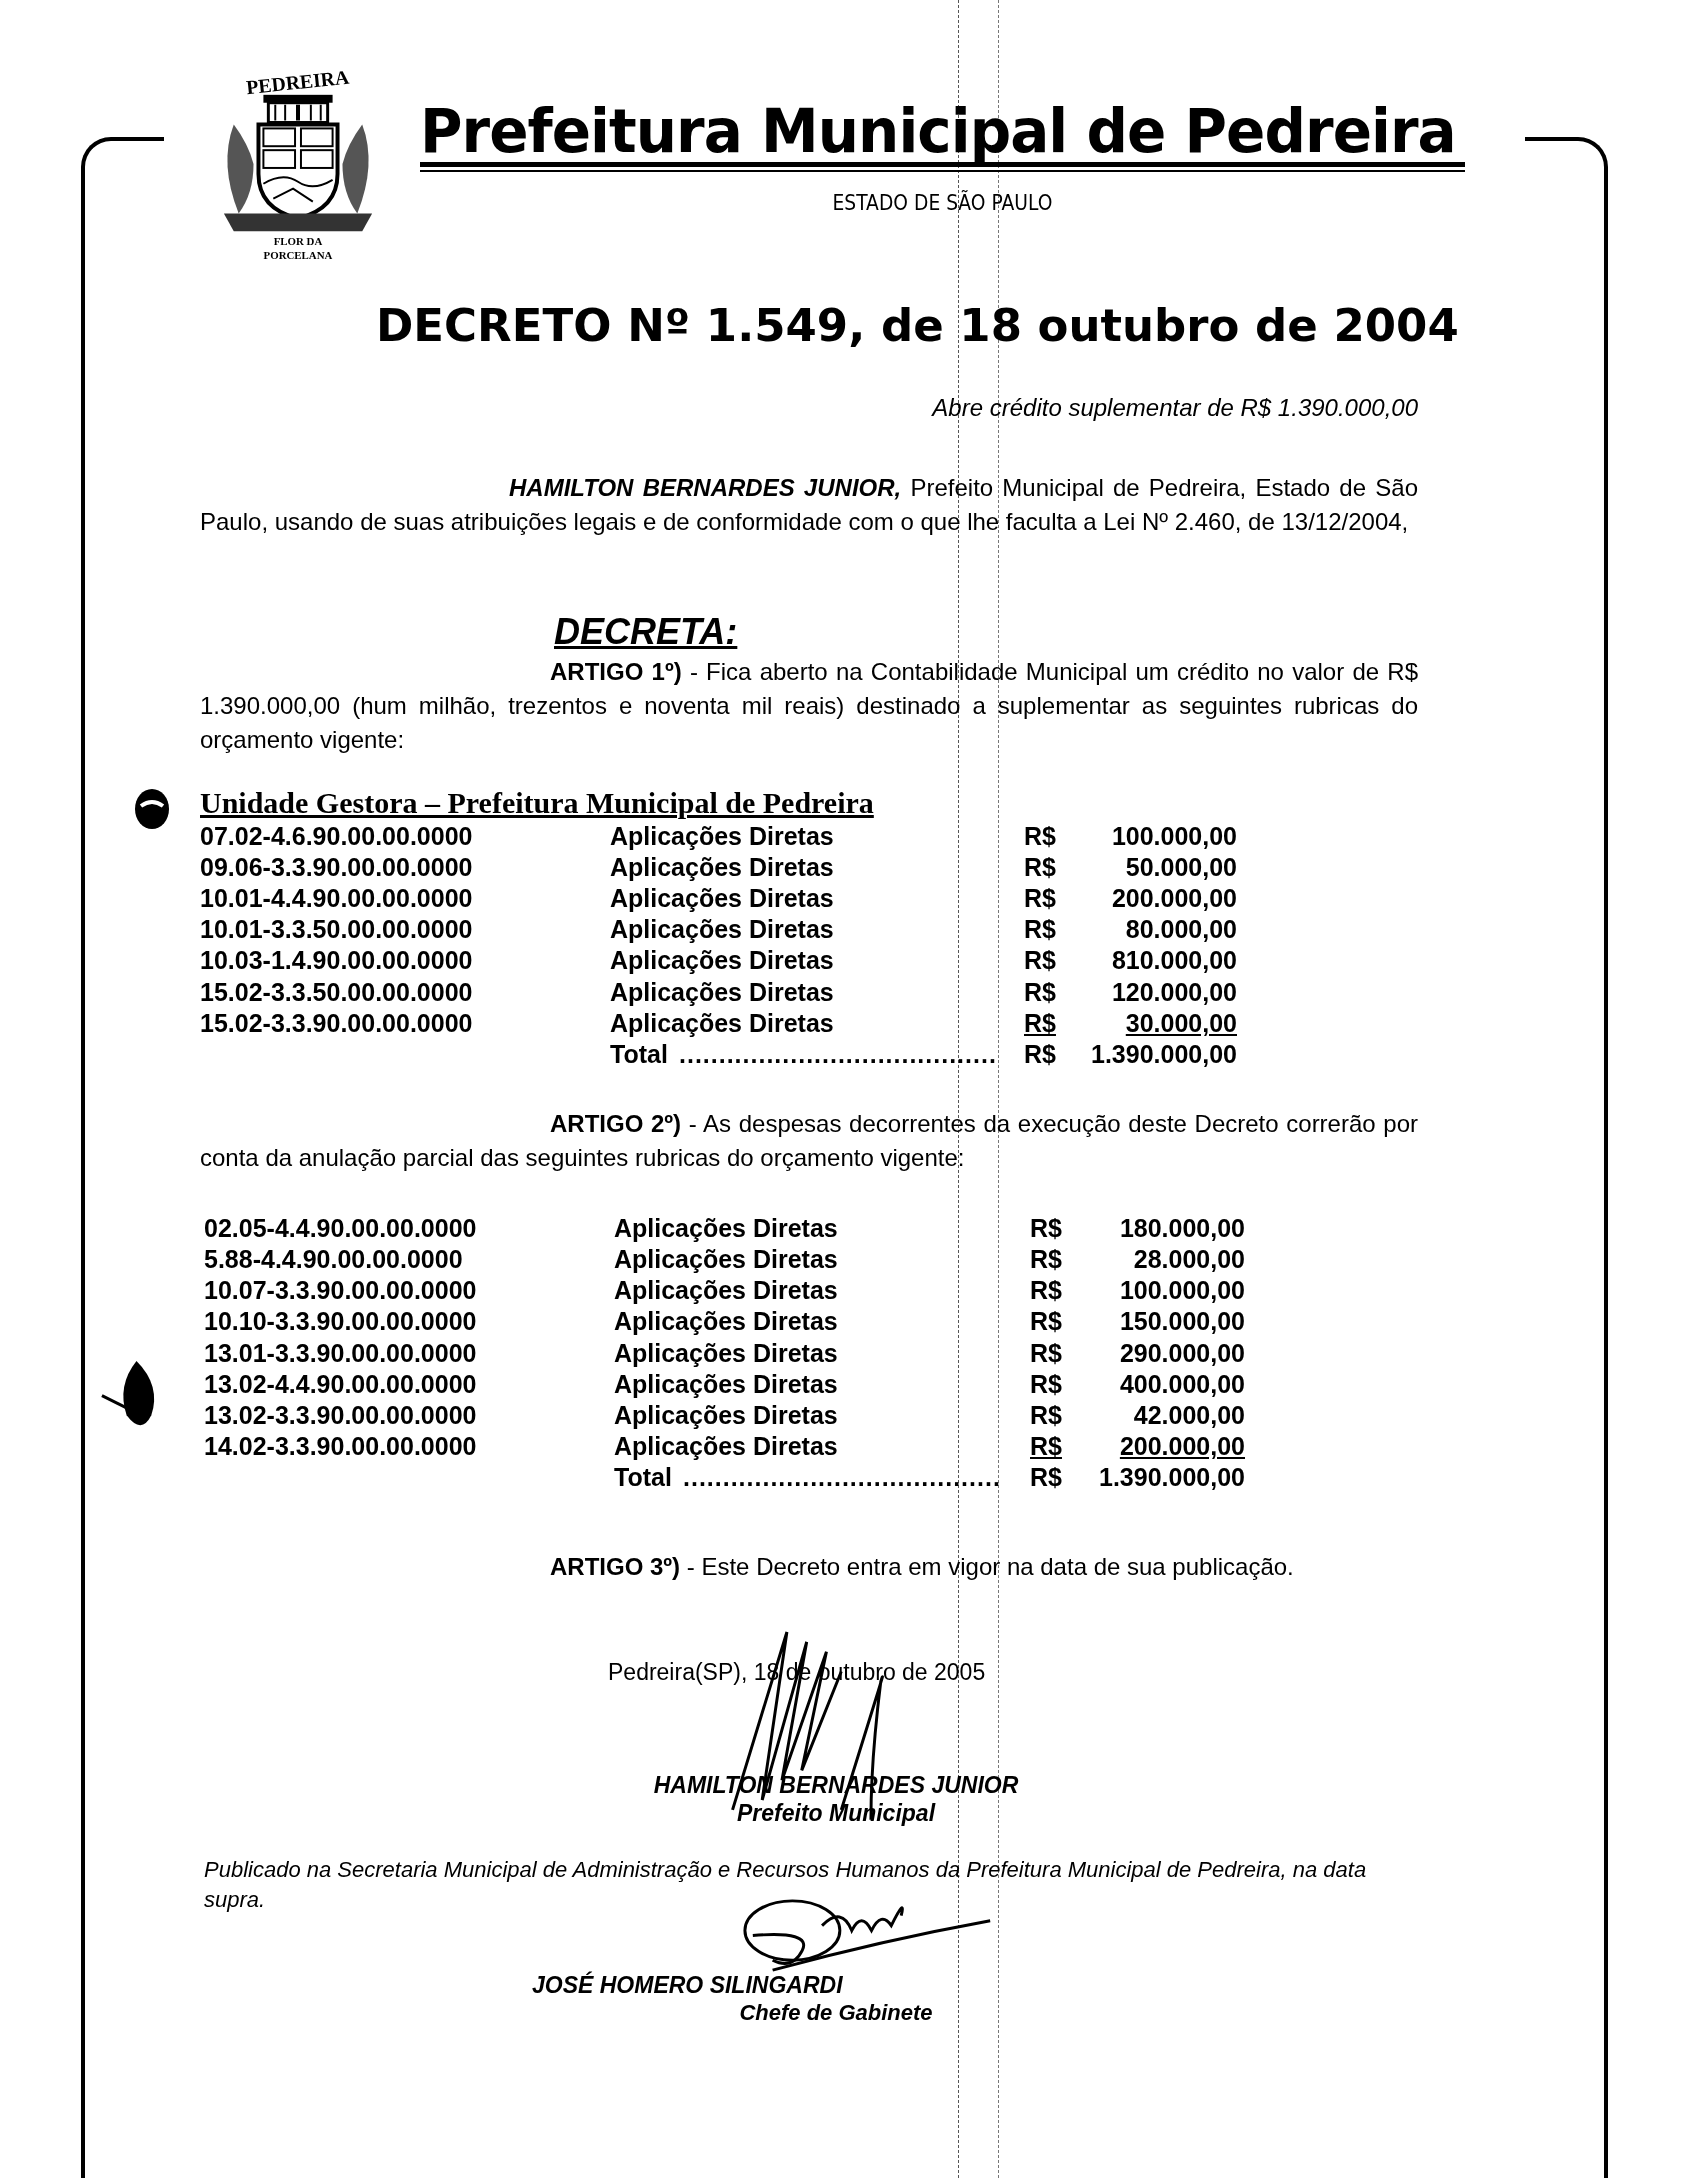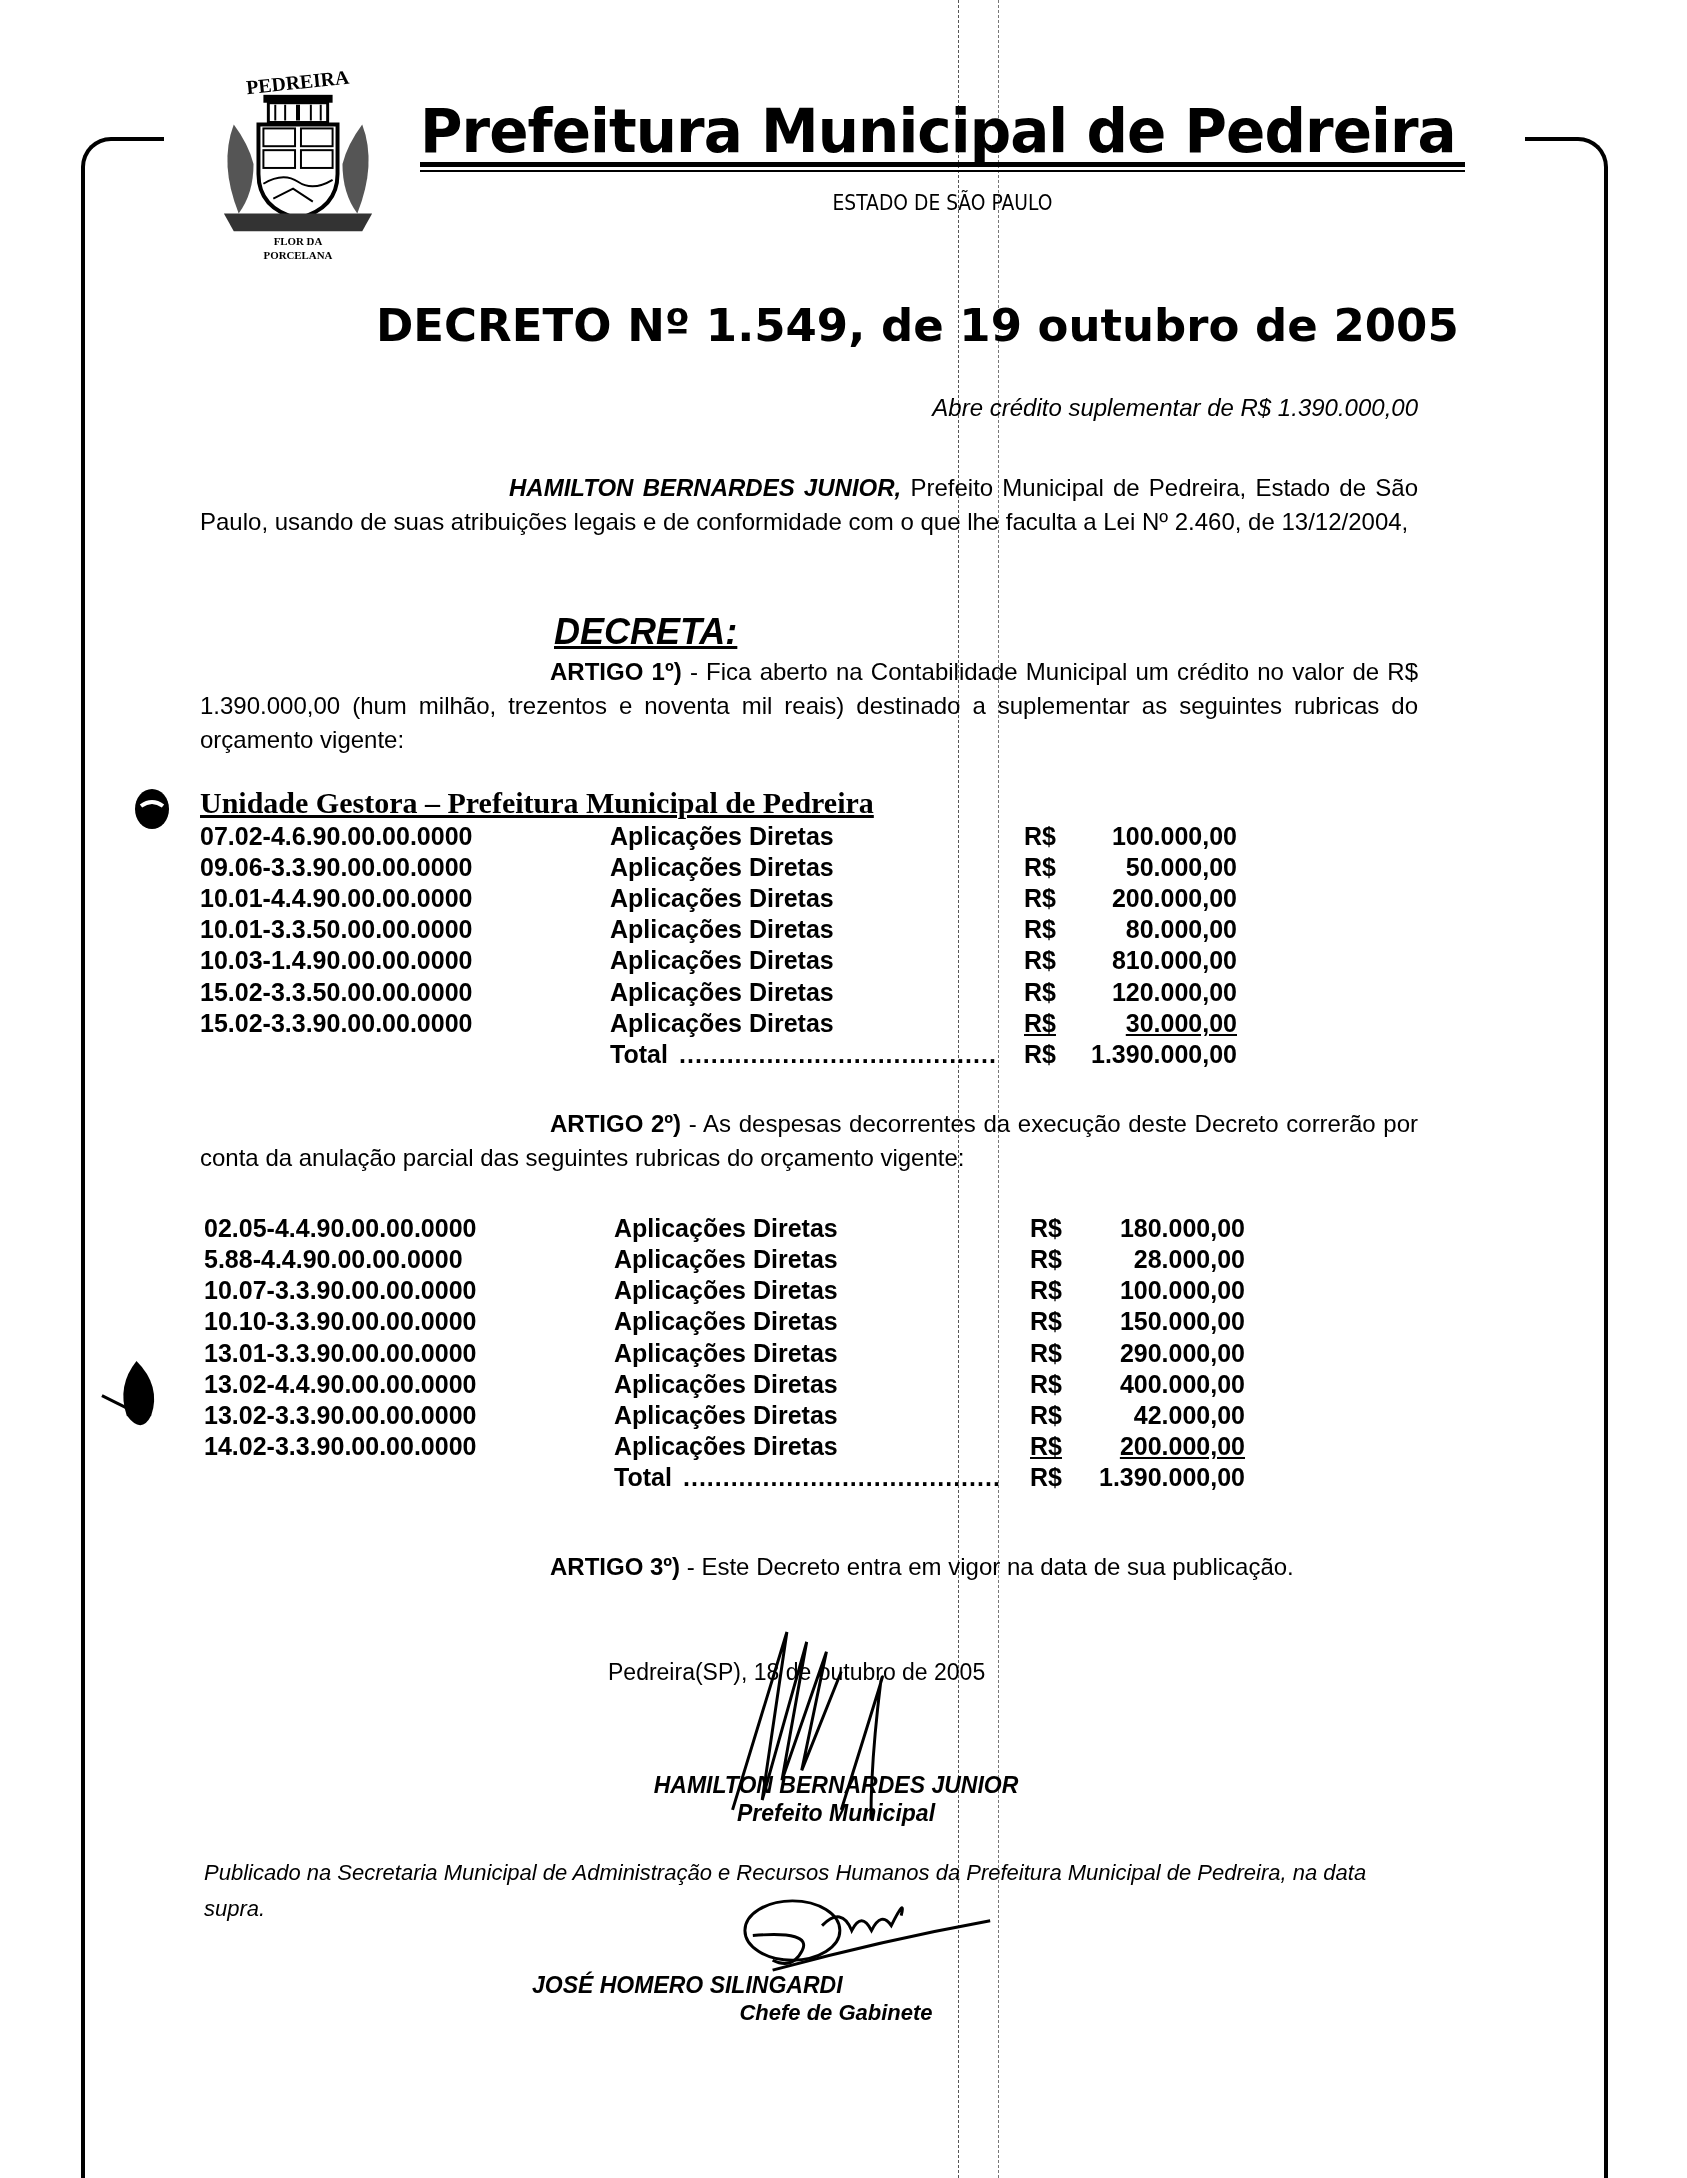--- a/index.html
+++ b/index.html
@@ -40,21 +40,21 @@
   .t2 .desc { left: 614px; }
   .t2 .cur { left: 1030px; }
   .t2 .amt { left: 1075px; width: 170px; }
   .row.last .cur, .row.last .amt { text-decoration: underline; }
   .row .dots { position: absolute; left: 679px; width: 317px; overflow: hidden; letter-spacing: 1px; }
   .t2 .dots { left: 683px; }
 
   .sign-date { left: 608px; top: 1659px; font-size: 23px; }
   .sig1-name { left: 554px; width: 564px; top: 1772px; text-align: center; font-size: 23px; font-weight: bold; font-style: italic; }
   .sig1-role { left: 554px; width: 564px; top: 1800px; text-align: center; font-size: 23px; font-weight: bold; font-style: italic; }
-  .pub { left: 204px; top: 1855px; width: 1168px; font-size: 22px; font-style: italic; line-height: 36px; }
+  .pub { left: 204px; top: 1855px; width: 1168px; font-size: 22px; font-style: italic; line-height: 30px; }
   .sig2-name { left: 532px; width: 564px; top: 1972px; text-align: left; font-size: 23px; font-weight: bold; font-style: italic; }
   .sig2-role { left: 554px; width: 564px; top: 2000px; text-align: center; font-size: 22px; font-weight: bold; font-style: italic; }
   .signature { pointer-events: none; }
 </style>
 </head>
 <body>
 
 <div class="abs frame-left"></div>
 <div class="abs frame-right"></div>
 <div class="abs fold1"></div>
@@ -81,21 +81,21 @@
   <path d="M10 150 L160 150 L150 168 L20 168 Z" fill="#333"></path>
   <text x="85" y="182" text-anchor="middle" font-family="Liberation Serif, serif" font-weight="bold" font-size="11">FLOR DA</text>
   <text x="85" y="196" text-anchor="middle" font-family="Liberation Serif, serif" font-weight="bold" font-size="11">PORCELANA</text>
 </svg>
 
 <div class="abs header-title">Prefeitura Municipal de Pedreira</div>
 <div class="abs header-rule1"></div>
 <div class="abs header-rule2"></div>
 <div class="abs header-state">ESTADO DE SÃO PAULO</div>
 
-<div class="abs decree-title">DECRETO Nº 1.549, de 19 outubro de 2005</div>
+<div class="abs decree-title">DECRETO Nº 1.549, de 18 outubro de 2004</div>
 <div class="abs summary">Abre crédito suplementar  de R$ 1.390.000,00</div>
 
 <div class="abs para" style="top:471px;"><span class="indent"></span><span class="bi">HAMILTON BERNARDES JUNIOR,</span><span> Prefeito Municipal de Pedreira, Estado de São Paulo, usando de suas atribuições legais e de conformidade com o que lhe faculta a Lei Nº 2.460, de 13/12/2004,</span></div>
 
 <div class="abs decreta">DECRETA:</div>
 
 <div class="abs para" style="top:655px;"><span class="indent2"></span><span class="b">ARTIGO 1º)</span><span> - Fica aberto na Contabilidade Municipal um crédito no valor de R$ 1.390.000,00 (hum milhão, trezentos e noventa  mil reais) destinado a suplementar as seguintes rubricas do orçamento vigente:</span></div>
 
 <svg class="abs" style="left:127px; top:782px;" width="50" height="50" viewBox="0 0 50 50">
   <ellipse cx="25" cy="27" rx="17" ry="20" fill="#000"></ellipse>

